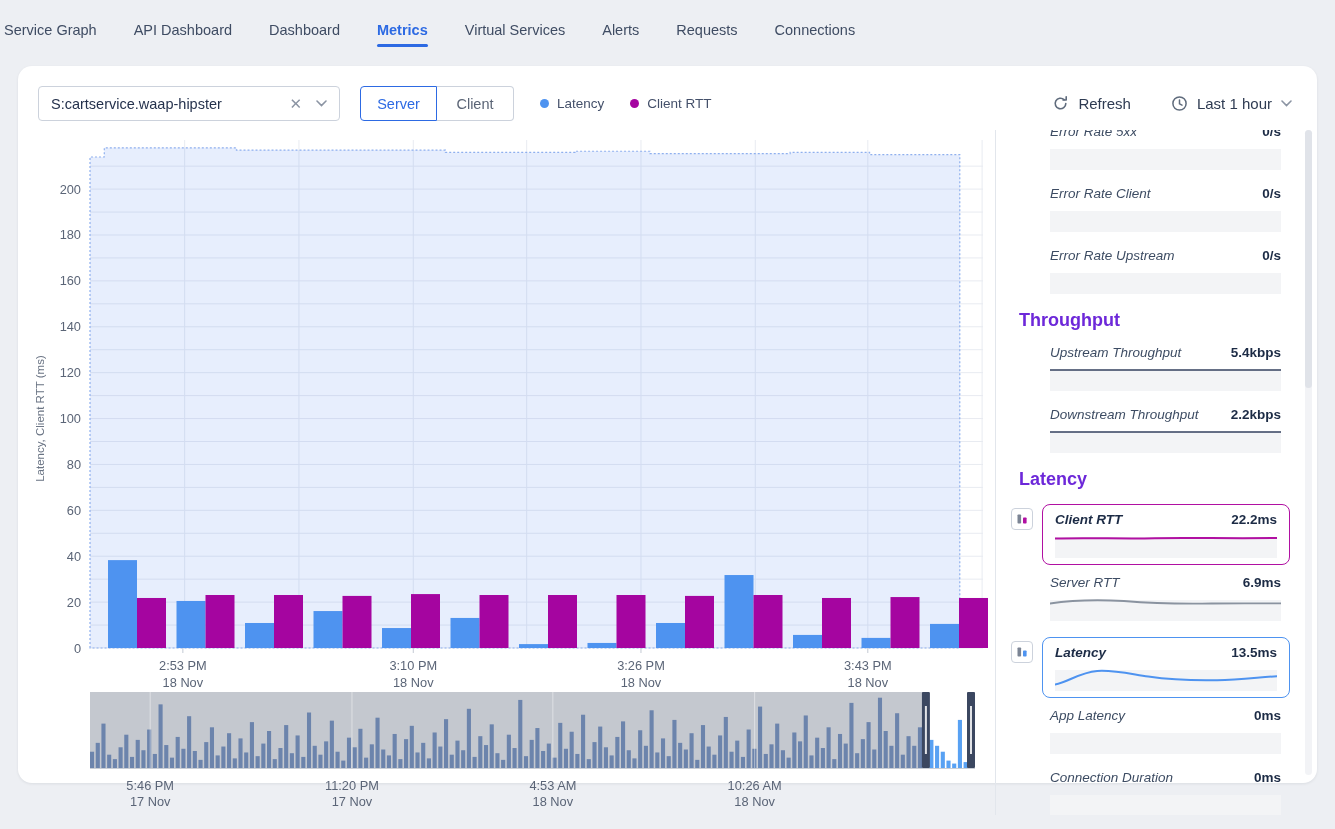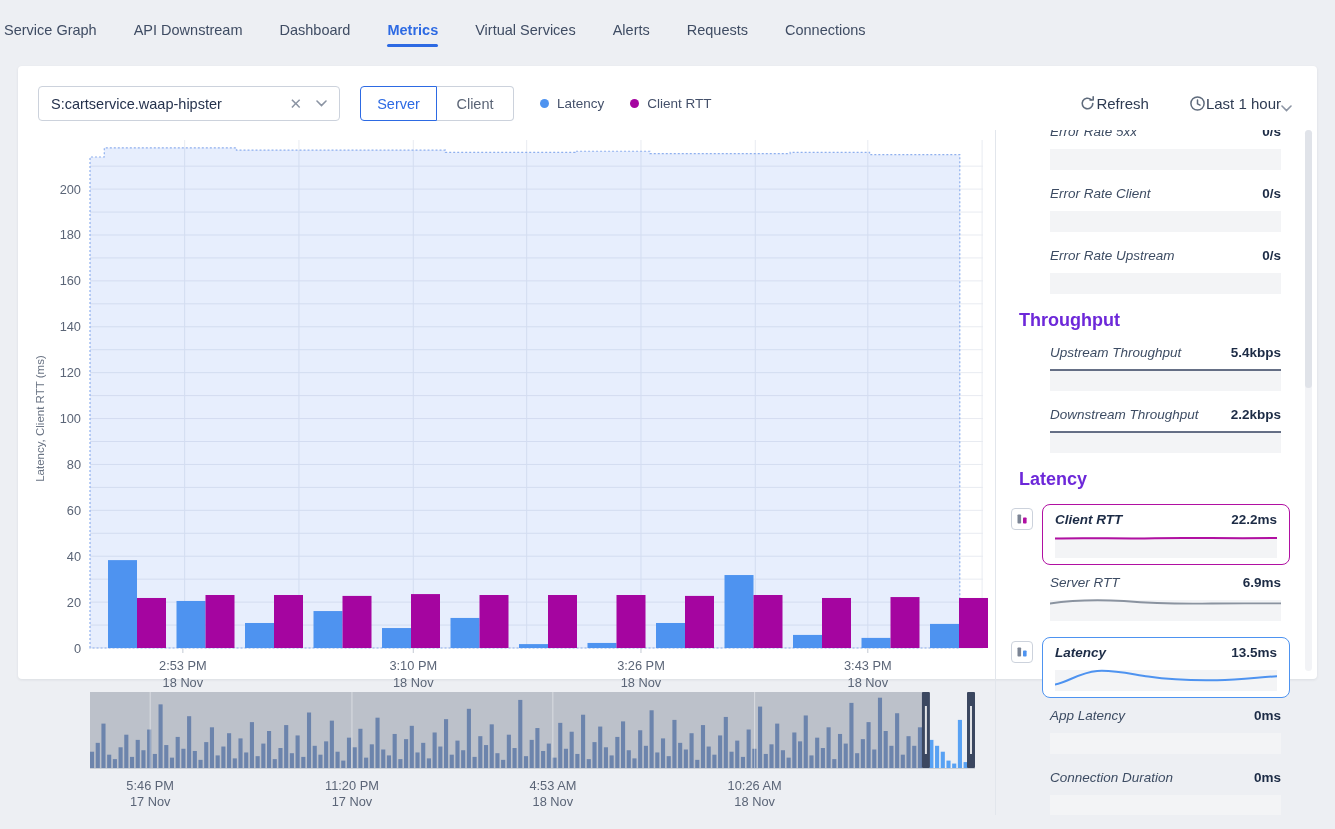--- a/index.html
+++ b/index.html
@@ -8,39 +8,39 @@
 
   
   .nav { display:flex; align-items:center; height:60px; padding-left:4px; gap:37px; }
   .tab { position:relative; font-size:14.5px; font-weight:500; color:#3f4c63;
          height:60px; display:flex; align-items:center; cursor:pointer; }
   .tab.active { color:#2d6ae3; font-weight:700; }
   .tab.active::after { content:""; position:absolute; left:0; right:0; bottom:13px;
          height:3px; border-radius:2px; background:#2d6ae3; }
 
   
-  .card { position:absolute; left:18px; top:66px; width:1299px; height:613px;
-          background:#fff; border-radius:4px; box-shadow:0 1px 3px rgba(16,24,40,.08);padding-left:36px; }
+  .card { position:absolute; left:18px; top:66px; width:1299px; height:717px;
+          background:#fff; border-radius:14px; box-shadow:0 1px 3px rgba(16,24,40,.08);padding-left:36px; }
 
   
   .select { position:absolute; left:20px; top:20px; width:302px; height:35px;
             border:1px solid #ccd2dc; border-radius:4px; background:#fff;
             display:flex; align-items:center; padding:0 12px; cursor:pointer; }
   .select .val { flex:1; font-size:14.5px; color:#25324d; }
   .icon-x { color:#8b94a3; font-size:15px; margin-right:14px; cursor:pointer; }
   .chev { display:inline-flex; }
   .seg { position:absolute; left:342px; top:20px; display:flex; }
   .seg button { height:35px; background:#fff; font-family:Liberation Sans, sans-serif; font-size:14.5px; cursor:pointer; }
   .seg .on  { width:77px; border:1px solid #2d6ae3; border-radius:4px 0 0 4px; color:#2d6ae3; z-index:1; }
   .seg .off { width:77px; border:1px solid #ccd2dc; border-left:none; border-radius:0 4px 4px 0; color:#5a6475; }
   .legend { position:absolute; left:522px; top:20px; height:35px; display:flex; align-items:center; gap:26px; }
   .legend .item { display:flex; align-items:center; gap:8px; font-size:13.5px; color:#44506a; cursor:pointer; }
   .legend-dot { width:9px; height:9px; border-radius:50%; }
   .rctl { position:absolute; right:25px; top:20px; height:35px; display:flex; align-items:center; gap:40px; }
-  .rctl .btn { display:flex; align-items:flex-end; font-size:15px; color:#2e3b52; cursor:pointer; }
+  .rctl .btn { display:flex; align-items:center; gap:9px; font-size:15px; color:#2e3b52; cursor:pointer; }
 
   
   .chart-wrap { position:absolute; left:10px; top:68px; }
   .brush-wrap { position:absolute; left:72px; top:626px; }
   svg .tick   { fill:#5b6577; font-size:12.8px; }
   svg .ytitle { fill:#6a7484; font-size:11.5px; }
   .vdiv { position:absolute; left:977px; top:64px; height:685px; width:1px; background:#e2e6ec; }
 
   
   .sidebar { position:absolute; left:990px; top:64px; width:304px; height:685px;
@@ -61,21 +61,21 @@
                display:flex; align-items:center; justify-content:center; }
   .sbar { position:absolute; right:5px; top:64px; bottom:8px; width:7px;
           border-radius:4px; background:#f2f3f6; cursor:pointer; }
   .sbar .thumb { position:absolute; top:0; width:7px; height:258px; border-radius:4px; background:#e0e3e9; }
 </style>
 </head>
 <body>
 
 <div class="nav">
   <span class="tab">Service Graph</span>
-  <span class="tab">API Downstream</span>
+  <span class="tab">API Dashboard</span>
   <span class="tab">Dashboard</span>
   <span class="tab active">Metrics</span>
   <span class="tab">Virtual Services</span>
   <span class="tab">Alerts</span>
   <span class="tab">Requests</span>
   <span class="tab">Connections</span>
 </div>
 
 <div class="card">
 

